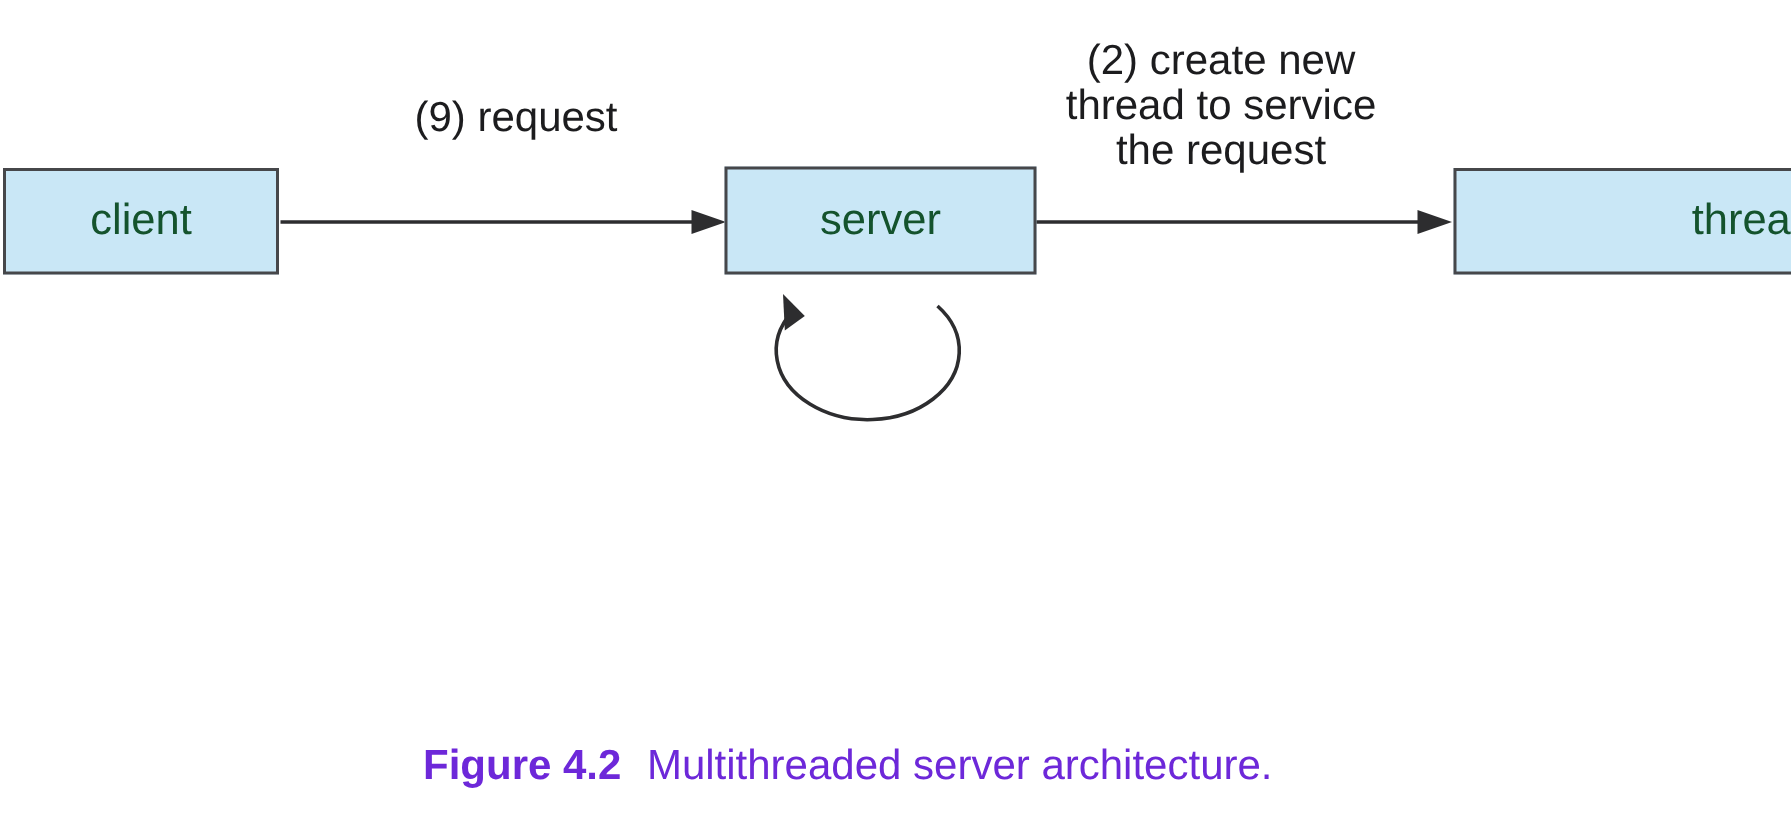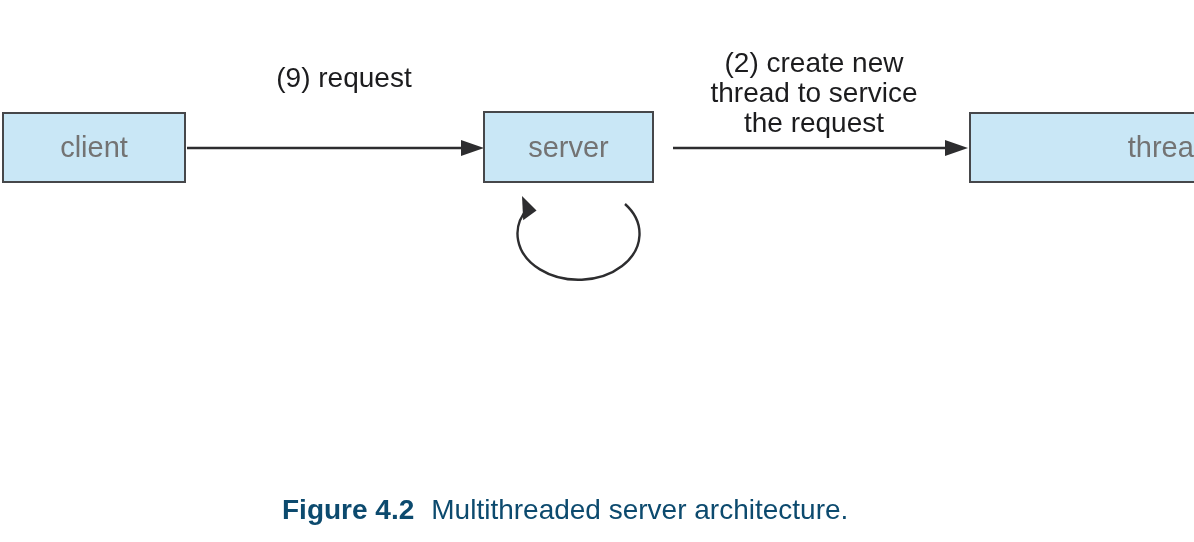--- a/index.html
+++ b/index.html
@@ -34,37 +34,37 @@
   }
   .box {
     position: absolute;
     box-sizing: border-box;
     background: #c9e7f6;
     border: 2px solid #46474a;
     display: flex;
     align-items: center;
     justify-content: center;
     font-size: 29px;
-    color: #737373;
+    color: #14532d;
   }
   .ann {
     position: absolute;
     text-align: center;
     white-space: pre-line;
     font-size: 28px;
     line-height: 30px;
     color: #1c1c1e;
   }
   .caption {
     position: absolute;
     left: 282px;
     top: 494px;
     font-size: 28px;
     white-space: nowrap;
-    color: #0c4a6e;
+    color: #6d28d9;
   }
   .caption .cap-label {
     font-weight: bold;
   }
   .caption .cap-text {
     margin-left: 17px;
   }
 </style>
 </head>
 <body>
@@ -88,31 +88,31 @@
       <g transform="translate(522,196) rotate(-22)">
         <polygon points="0,0 -8,23 8,19"></polygon>
       </g>
     </g>
   </svg>
 
   <div class="box" style="left:2px; top:112px; width:184px; height:71px;">
     <span>client</span>
   </div>
 
-  <div class="box" style="left:483px; top:111px; width:171px; height:72px;">
+  <div class="box" style="left:483px; top:111px; width:208px; height:72px;">
     <span>server</span>
   </div>
 
   <div class="box" style="left:969px; top:112px; width:243px; height:71px;justify-content:flex-end;">
     <span>thread</span>
   </div>
 
   <div class="ann" style="left:244px; top:63px; width:200px;">(9) request</div>
 
-  <div class="ann" style="left:684px; top:48px; width:260px;">(2) create new
+  <div class="ann" style="left:684px; top:25px; width:260px;">(2) create new
 thread to service
 the request</div>
 
 
   <div class="caption">
     <span class="cap-label">Figure 4.2</span><span class="cap-text">Multithreaded server architecture.</span>
   </div>
 
 </div>
 

